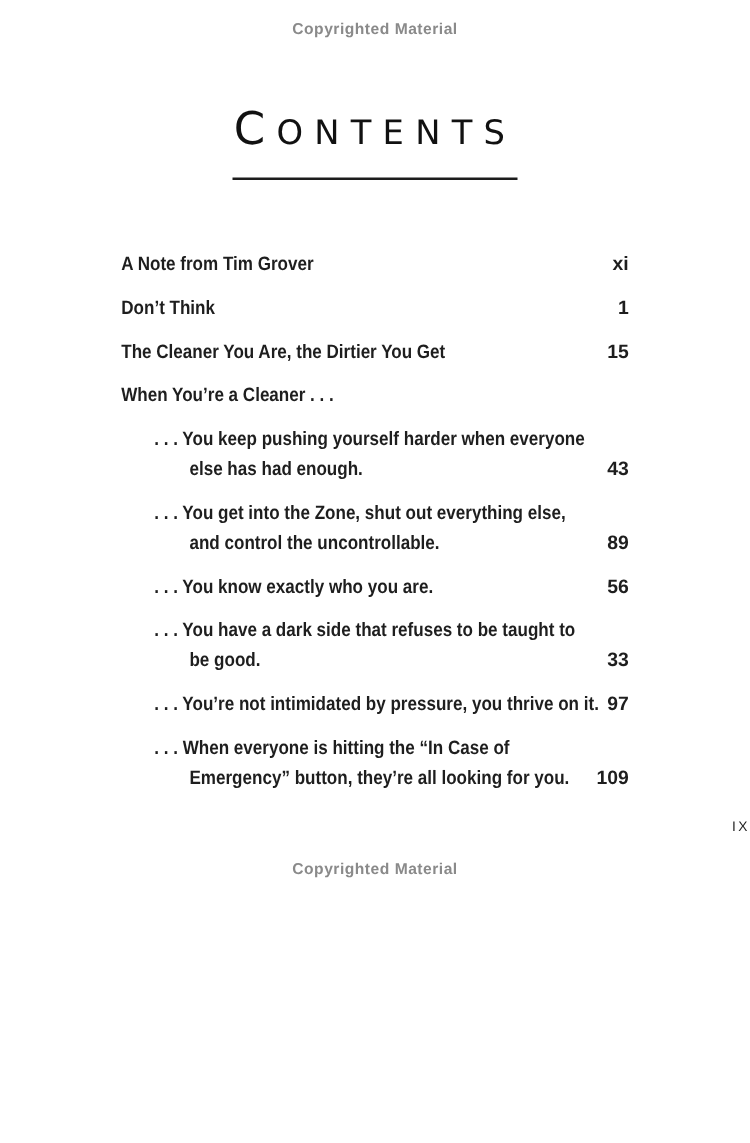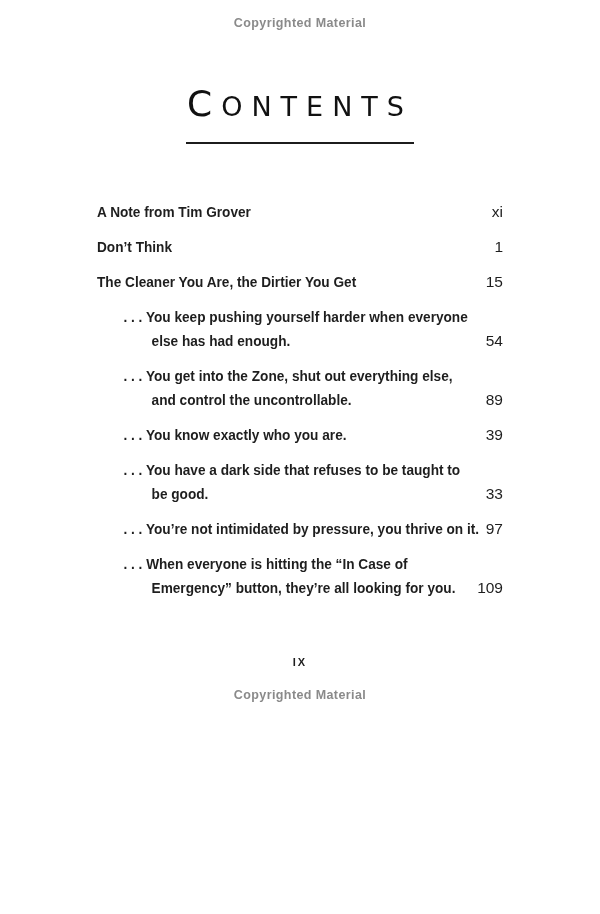--- a/index.html
+++ b/index.html
@@ -66,30 +66,30 @@
     white-space: nowrap;
     transform: scaleX(0.88);
     transform-origin: left center;
   }
   .entry.indent .l0 { padding-left: 30px; }
   .entry.indent .l1 { padding-left: 62px; }
   .entry .pg {
     position: absolute;
     right: 0; bottom: 0;
     font-size: 15.5px;
-    font-weight: 400;
+    font-weight: 700;
     line-height: 24px;
   }
   .folio {
     position: absolute;
     left: 0; bottom: 56px;
     width: 100%;
-    text-align: center;
+    text-align: right;
     font-size: 11px;
-    font-weight: 700;
+    font-weight: 400;
     letter-spacing: 2px;
     text-transform: uppercase;
     color: #1e1e1e;
   }
 </style>
 </head>
 <body>
 
 <div class="page">
 
@@ -110,36 +110,40 @@
     <div class="entry">
       <div class="l l0">Don’t Think</div>
       <span class="pg">1</span>
     </div>
 
     <div class="entry">
       <div class="l l0">The Cleaner You Are, the Dirtier You Get</div>
       <span class="pg">15</span>
     </div>
 
+    <div class="entry">
+      <div class="l l0">When You’re a Cleaner . . .</div>
+      <span class="pg"></span>
+    </div>
 
     <div class="entry indent">
       <div class="l l0">. . . You keep pushing yourself harder when everyone</div>
       <div class="l l1">else has had enough.</div>
-      <span class="pg">54</span>
+      <span class="pg">43</span>
     </div>
 
     <div class="entry indent">
       <div class="l l0">. . . You get into the Zone, shut out everything else,</div>
       <div class="l l1">and control the uncontrollable.</div>
       <span class="pg">89</span>
     </div>
 
     <div class="entry indent">
       <div class="l l0">. . . You know exactly who you are.</div>
-      <span class="pg">39</span>
+      <span class="pg">56</span>
     </div>
 
     <div class="entry indent">
       <div class="l l0">. . . You have a dark side that refuses to be taught to</div>
       <div class="l l1">be good.</div>
       <span class="pg">33</span>
     </div>
 
     <div class="entry indent">
       <div class="l l0">. . . You’re not intimidated by pressure, you thrive on it.</div>

